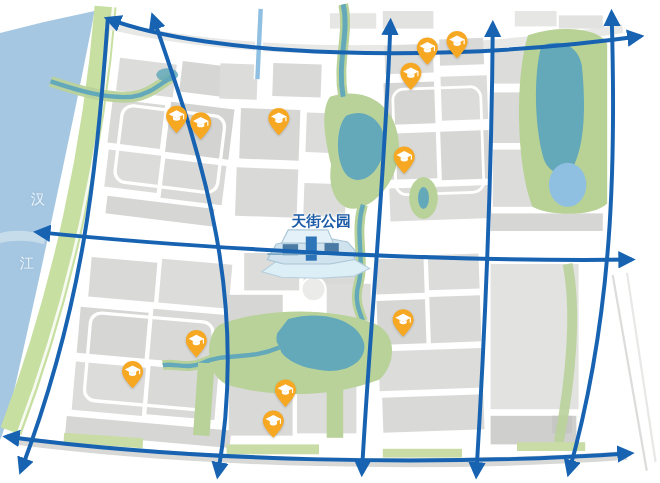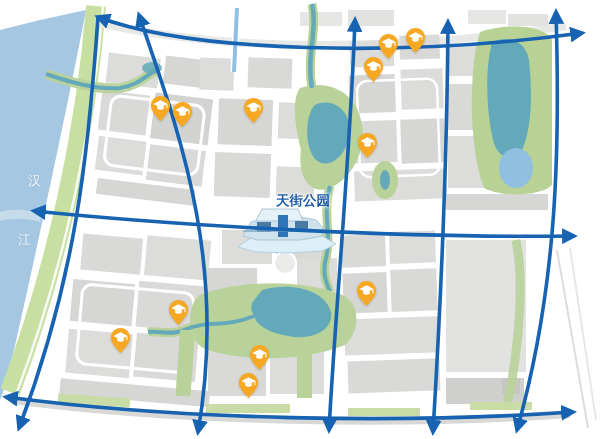--- a/index.html
+++ b/index.html
@@ -170,21 +170,21 @@
     <path d="M355,20 C350,160 336,300 329,430" marker-start="url(#arrow)" marker-end="url(#arrow)"></path>
     <path d="M448,22 C447,160 441,300 433,432" marker-start="url(#arrow)" marker-end="url(#arrow)"></path>
     <path d="M556,12 C560,145 558,285 517,430" marker-start="url(#arrow)" marker-end="url(#arrow)"></path>
   </g>
 </svg>
 
 <div id="river-label-layer">
       <div class="river-char" style="left: 35px; top: 181px;">汉</div>
       <div class="river-char" style="left: 25px; top: 240px;">江</div>
     </div>
-<div id="park-label" style="left: 303px; top: 201px; text-align: center;">天街公园</div>
+<div id="park-label" style="left: 292px; top: 201px; text-align: center;">天街公园</div>
 
 <div id="pin-layer">
       <div class="pin" style="left: 149.5px; top: 94.5px;">
     <svg viewBox="0 0 22 28">
       <path d="M11 1 C16.5 1 21 5.4 21 11 C21 16 16 21.5 11 27 C6 21.5 1 16 1 11 C1 5.4 5.5 1 11 1 Z" style="fill:var(--pin_orange,#F7A823)"></path>
       <path d="M11 5.4 L18.4 9.2 L11 13 L3.6 9.2 Z" style="fill:var(--cap_white,#fff)"></path>
       <path d="M7.6 11.2 L7.6 14.2 C9.8 15.7 12.2 15.7 14.4 14.2 L14.4 11.2 L11 13 Z" style="fill:var(--cap_white,#fff)"></path>
       <path d="M17.2 9.2 L18.3 9.2 L18.3 13.8 L17.2 13.8 Z" style="fill:var(--cap_white,#fff)"></path>
     </svg>
   </div>

